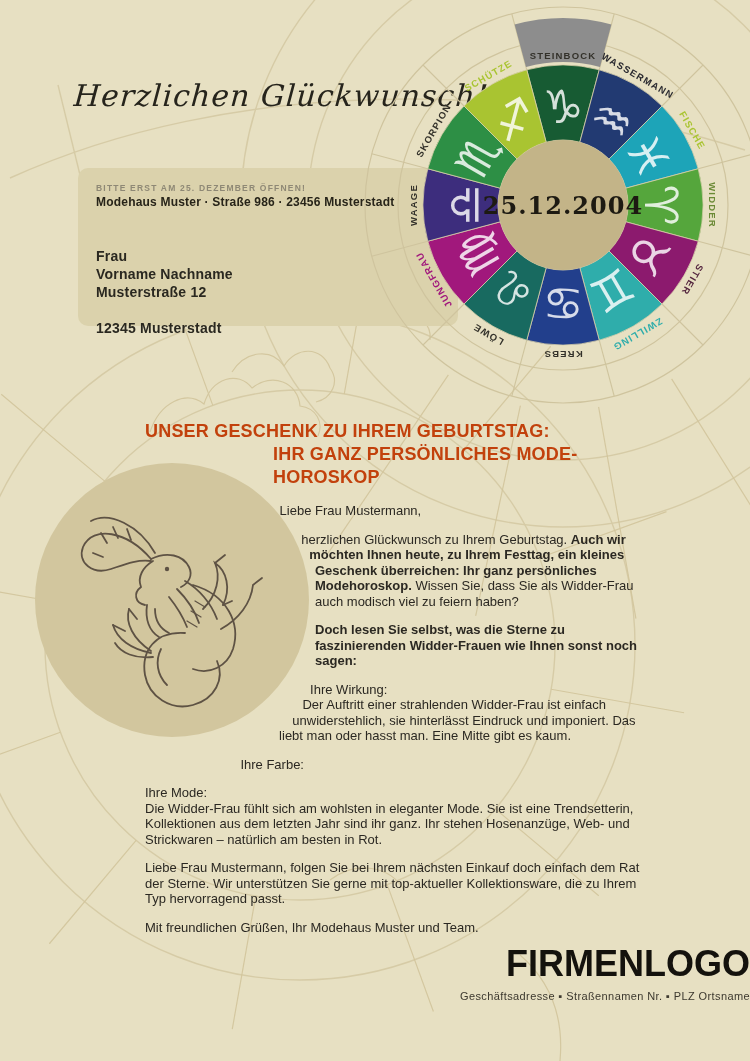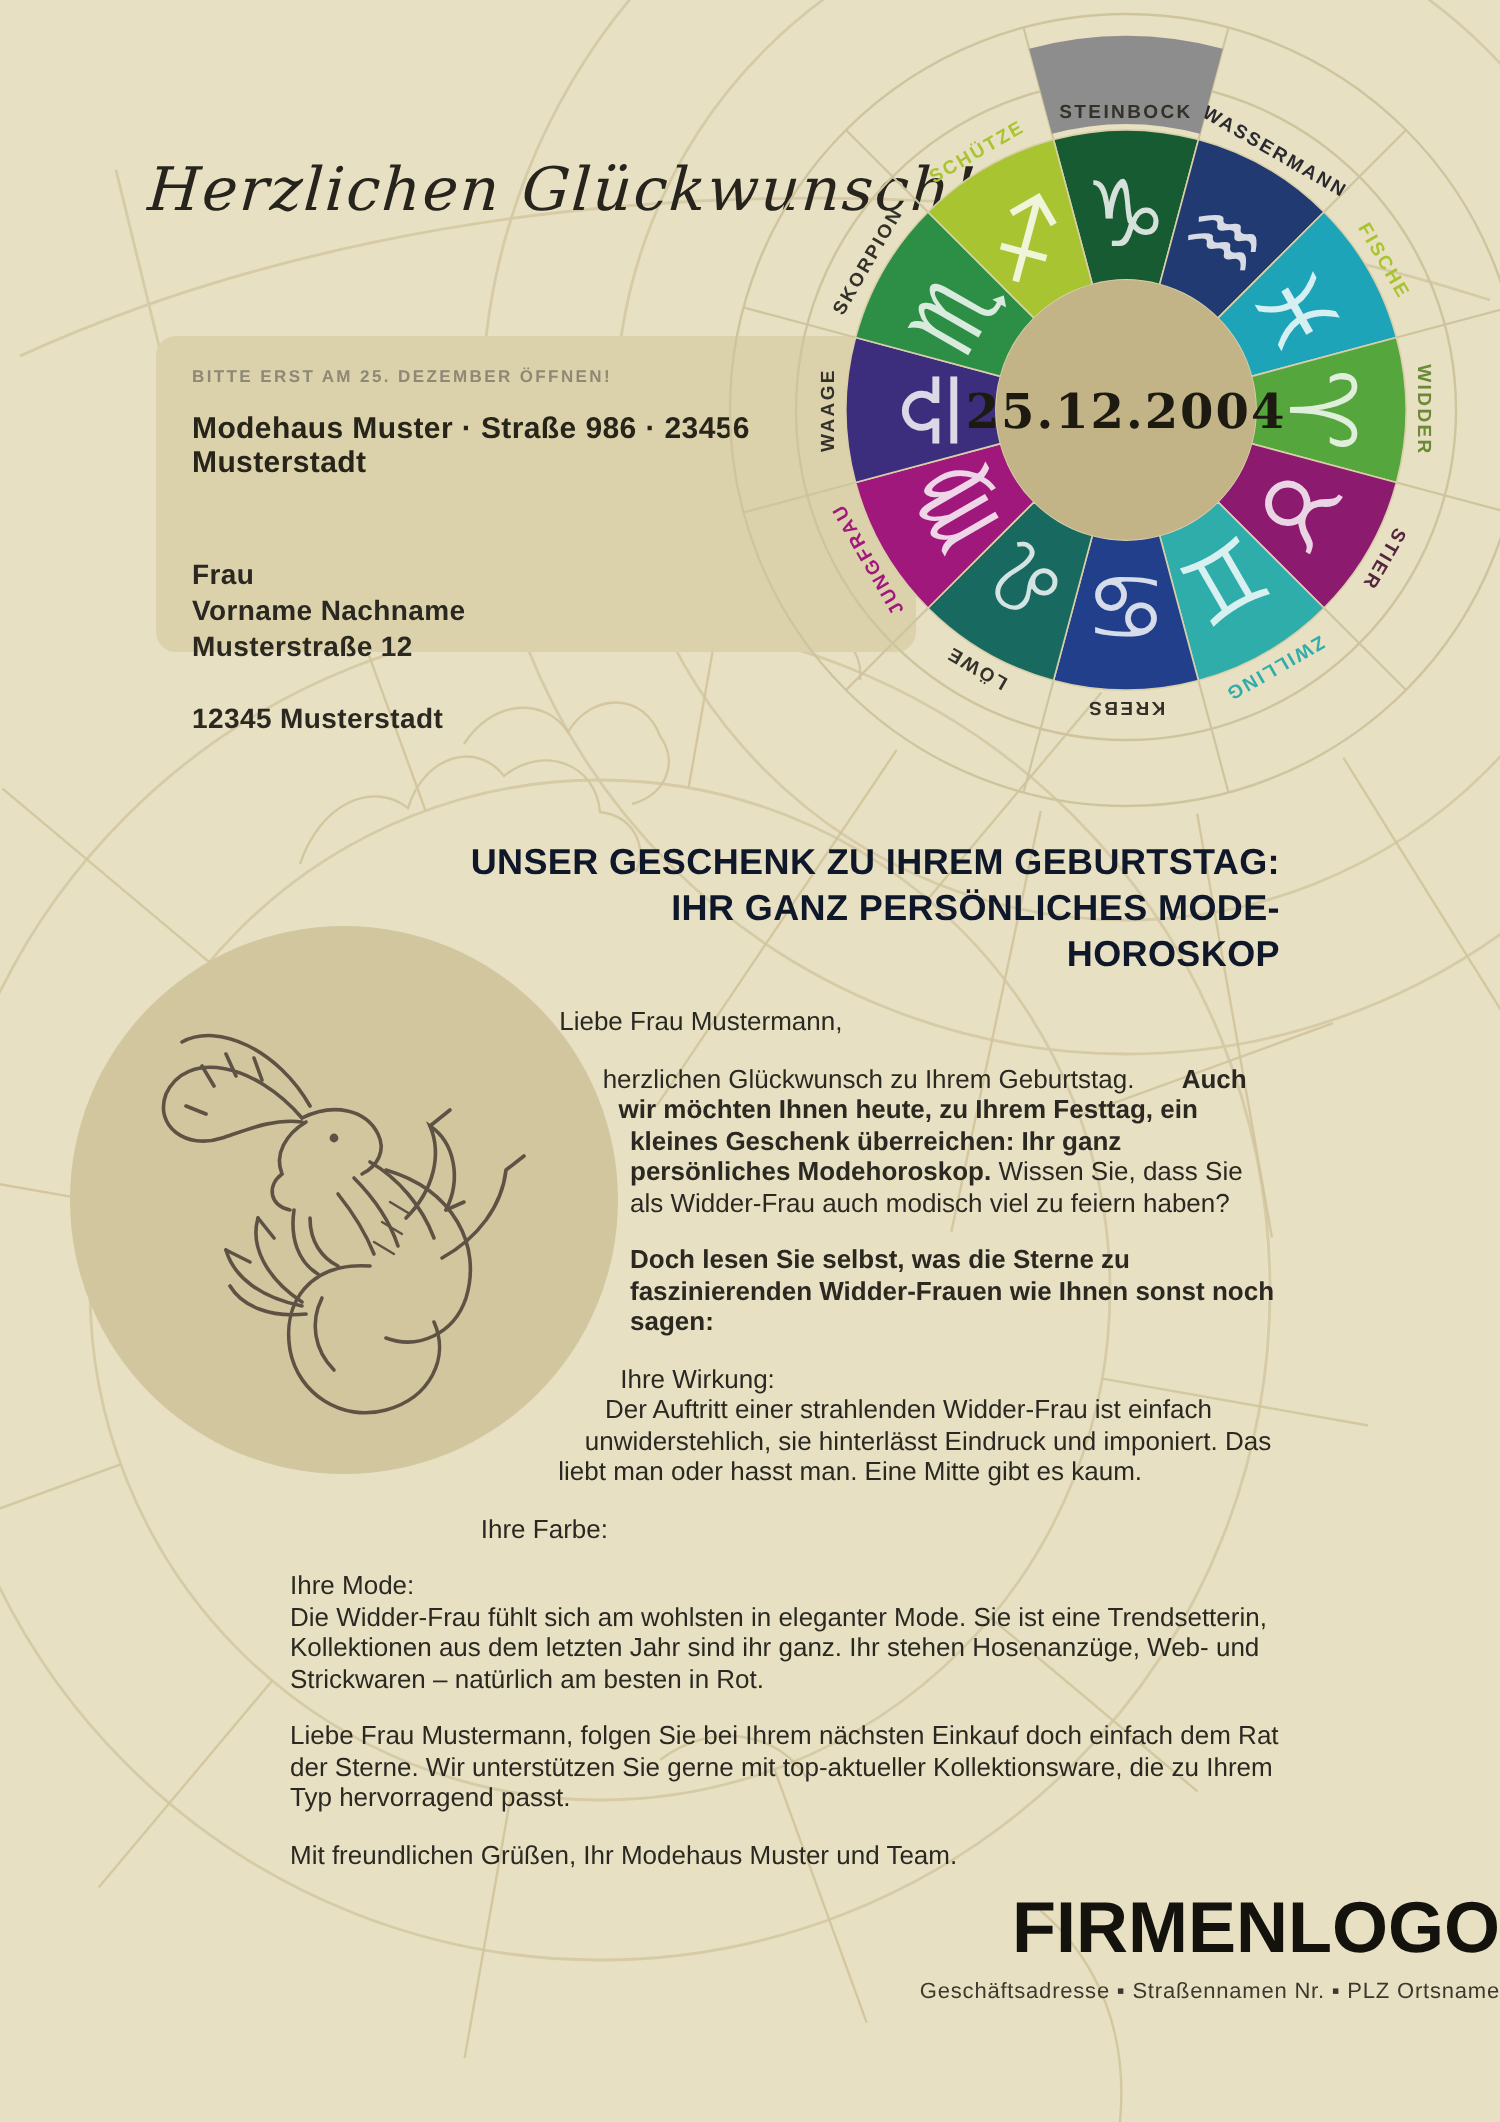--- a/index.html
+++ b/index.html
@@ -25,21 +25,21 @@
   
   .address-box{
     position:absolute;left:78px;top:168px;width:380px;height:158px;
     background:#dbd2ac;border-radius:10px;box-sizing:border-box;
     padding:15px 18px 12px 18px;
   }
   .address-note{
     font-size:8.5px;font-weight:bold;letter-spacing:1.2px;color:#8e8875;
   }
   .address-sender{
-    margin-top:13px;font-size:15px;font-weight:bold;color:#272419;letter-spacing:.2px;
+    margin-top:2px;font-size:12px;font-weight:bold;color:#272419;letter-spacing:.2px;
   }
   .address-recipient{
     margin-top:38px;font-size:14px;font-weight:bold;color:#2a2820;line-height:18px;letter-spacing:.2px;
   }
   .address-recipient .city{margin-top:18px;}
 
   
   .wheel-wrap{position:absolute;left:358px;top:0;width:410px;height:410px;}
   .wheel-wrap svg{display:block;}
   .wheel-label{font-family:"Liberation Sans",sans-serif;font-weight:bold;}
@@ -51,28 +51,28 @@
   .goat-disc{
     position:absolute;left:35px;top:463px;width:274px;height:274px;border-radius:50%;
     background:#d2c69e;
   }
 
   
   .letter{
     position:absolute;left:145px;top:420px;width:495px;
     font-size:13px;line-height:15.5px;
   }
-  .letter-heading{font-size:18px;line-height:23px;font-weight:bold;color:#0f172a;letter-spacing:.2px;margin:0 0 14px 0;text-align:right;}
+  .letter-heading{font-size:18px;line-height:23px;font-weight:bold;color:#c2410c;letter-spacing:.2px;margin:0 0 14px 0;}
   .letter-heading .line2{display:block;margin-left:128px;}
   .text-wrap-shape{
     float:left;width:170px;height:272px;
     shape-outside:circle(137px at 27px 120px);shape-margin:13px;
   }
   .letter p{margin:0 0 13px 0;}
-  .letter .b{font-weight:bold;margin-left:20px;}
+  .letter .b{font-weight:bold;}
   .sect{margin:0 0 13px 0;}
   .signoff{margin-top:13px;}
 
   
   .footer{
     position:absolute;left:0;top:944px;width:750px;text-align:right;
   }
   .footer-logo{
     font-size:36px;font-weight:bold;letter-spacing:0;color:#14120d;line-height:40px;
   }

